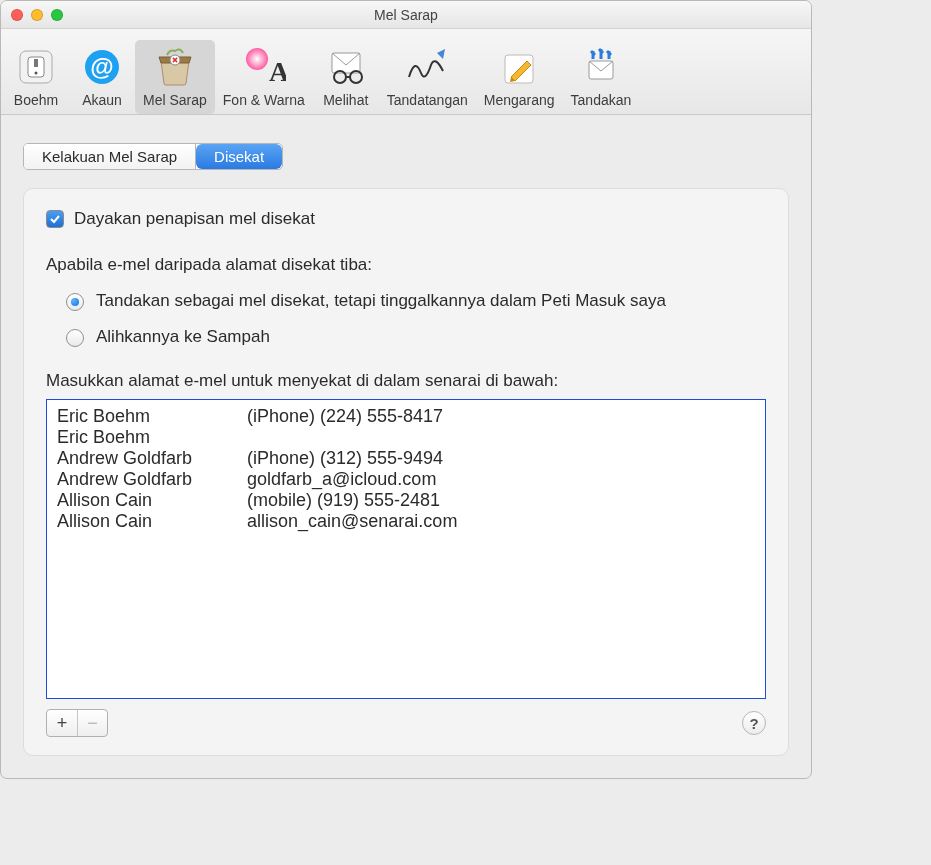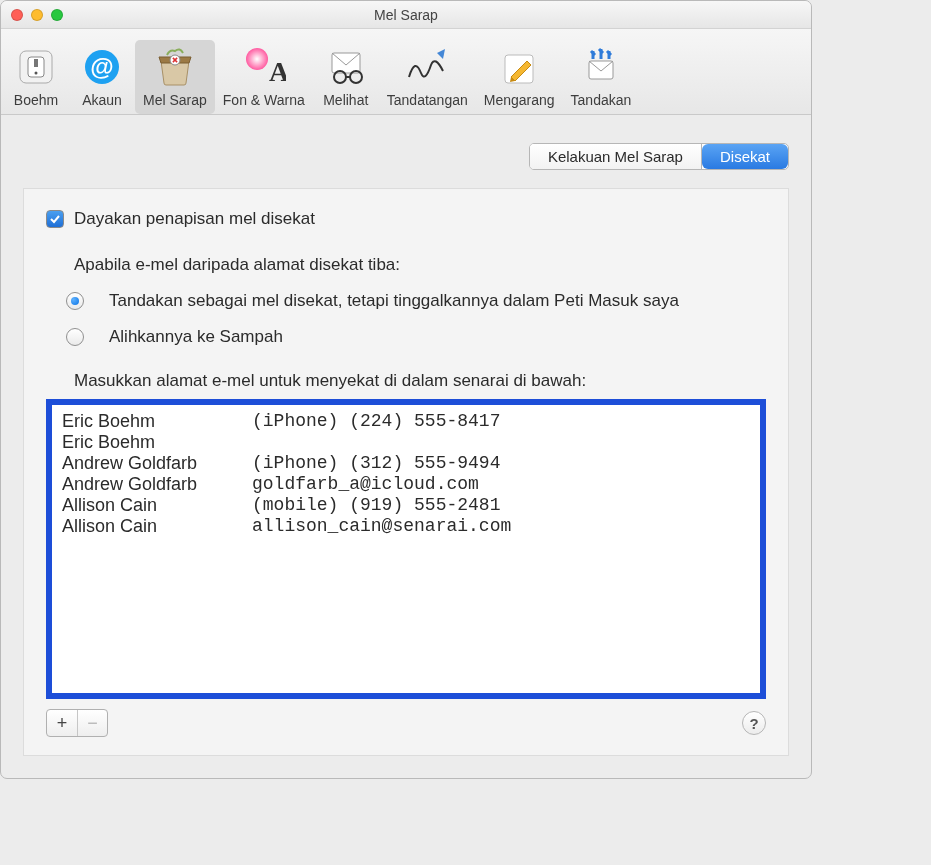--- a/index.html
+++ b/index.html
@@ -71,21 +71,21 @@
     width: 50px; height: 46px;
     display:flex; align-items:center; justify-content:center;
   }
   .tool-label { white-space: nowrap; }
 
   .content {
     padding: 28px 22px 22px 22px;
   }
 
   
-  .seg-wrap { display:flex; justify-content:flex-end; margin-bottom: 18px;}
+  .seg-wrap { display:flex; justify-content:flex-start; margin-bottom: 18px;}
   .segmented {
     display: inline-flex;
     border: 1px solid #b6b6b6;
     border-radius: 5px;
     background: #fdfdfd;
     box-shadow: inset 0 1px 0 rgba(255,255,255,.8);
     overflow: hidden;
     font-size: 15px;
   }
   .segmented > div {
@@ -99,64 +99,64 @@
     color: #fff;
     border-radius: 6px;
   }
   .segmented > div:not(.selected) {
     background: linear-gradient(#ffffff, #f2f2f2);
   }
 
   .panel {
     background: #f4f4f4;
     border: 1px solid #dcdcdc;
-    border-radius: 0;
+    border-radius: 10px;
     padding: 20px 22px 18px 22px;
   }
 
   .checkbox-row {
     display: flex; align-items: center;
     gap: 10px;
     margin-bottom: 26px;
   }
   .chk {
     width: 18px; height: 18px;
     border: 1px solid #8a8a8a;
     border-radius: 4px;
     background: linear-gradient(#4a9ff0, #1f6fd6);
     display:flex; align-items:center; justify-content:center;
   }
   .chk svg { width:14px; height:14px; }
 
-  .section-label { margin-bottom: 8px; margin-left: 28px; }
+  .section-label { margin-bottom: 8px; }
   .radios { margin-left: 20px; margin-bottom: 24px;}
-  .radio-row { display:flex; align-items:center; gap:25px; margin: 16px 0;}
+  .radio-row { display:flex; align-items:flex-end; gap:12px; margin: 16px 0;}
   .radio {
     width:18px; height:18px; border-radius:50%;
     border: 1px solid #909090;
     background: linear-gradient(#fff,#eaeaea);
     display:flex; align-items:center; justify-content:center;
   }
   .radio.selected::after {
     content:""; width:8px; height:8px; border-radius:50%;
     background: radial-gradient(circle at 30% 30%, #5fb2ff, #0b74e5);
   }
 
   .listbox {
     background: #fff;
-    border: 6px solid #1d4ed8;
+    border: 1px solid #1d4ed8;
     height: 300px;
     margin-top: 6px;
     padding: 6px 10px;
     overflow: auto;
     font-size: 18px;
   }
   .row { display:flex; }
   .row .c1 { width: 190px; }
-  .row .c2 { flex: 1; font-family: Liberation Mono, monospace; }
+  .row .c2 { flex: 1; }
 
   .footer {
     display:flex;
     align-items:center;
     margin-top: 10px;
   }
   .stepper {
     display:flex;
     border: 1px solid #b0b0b0;
     border-radius: 4px;

